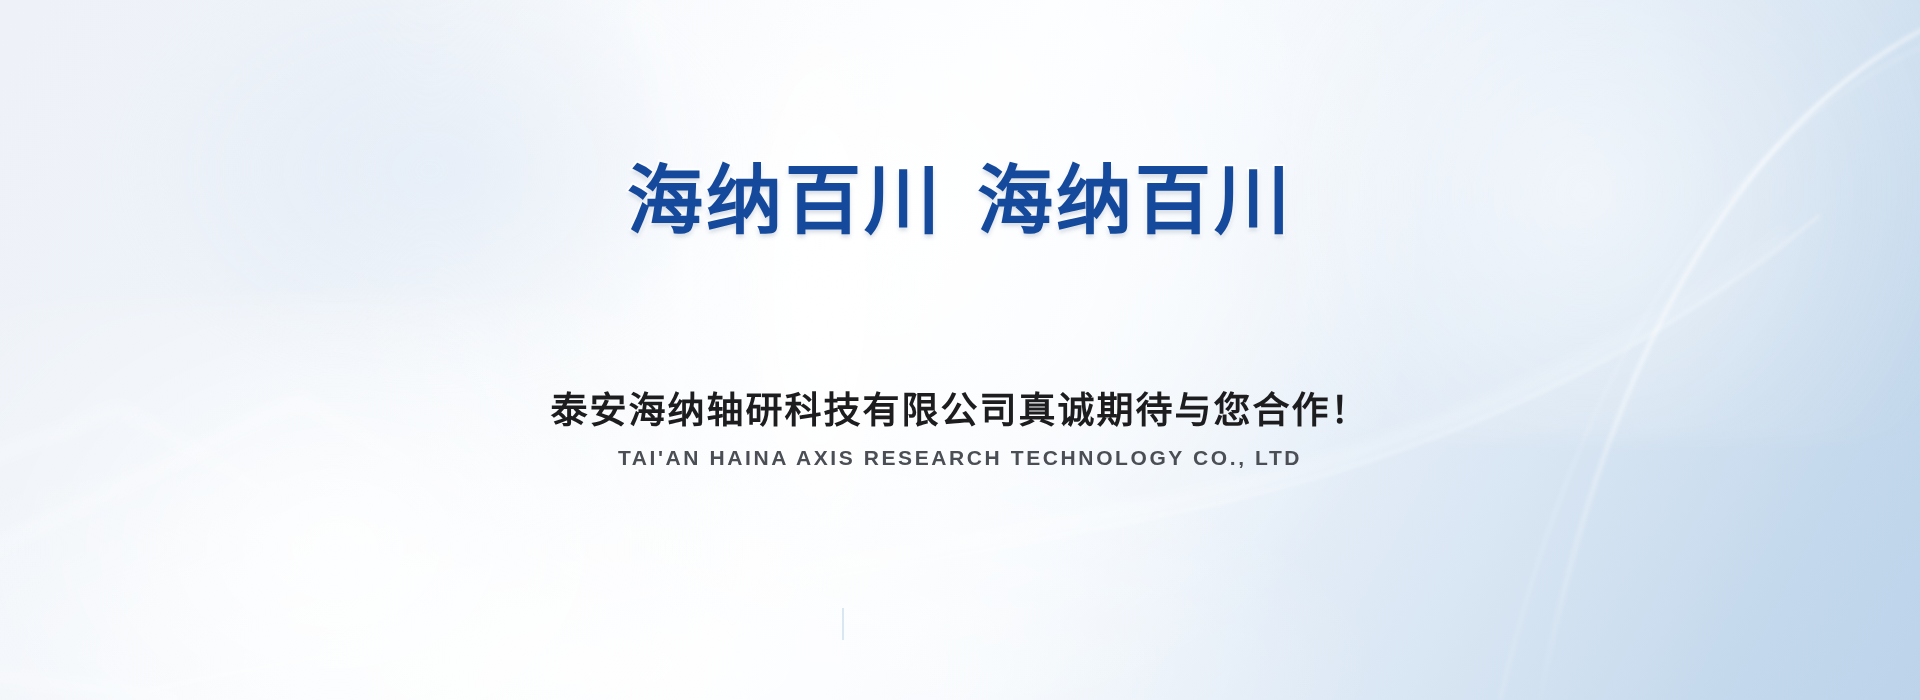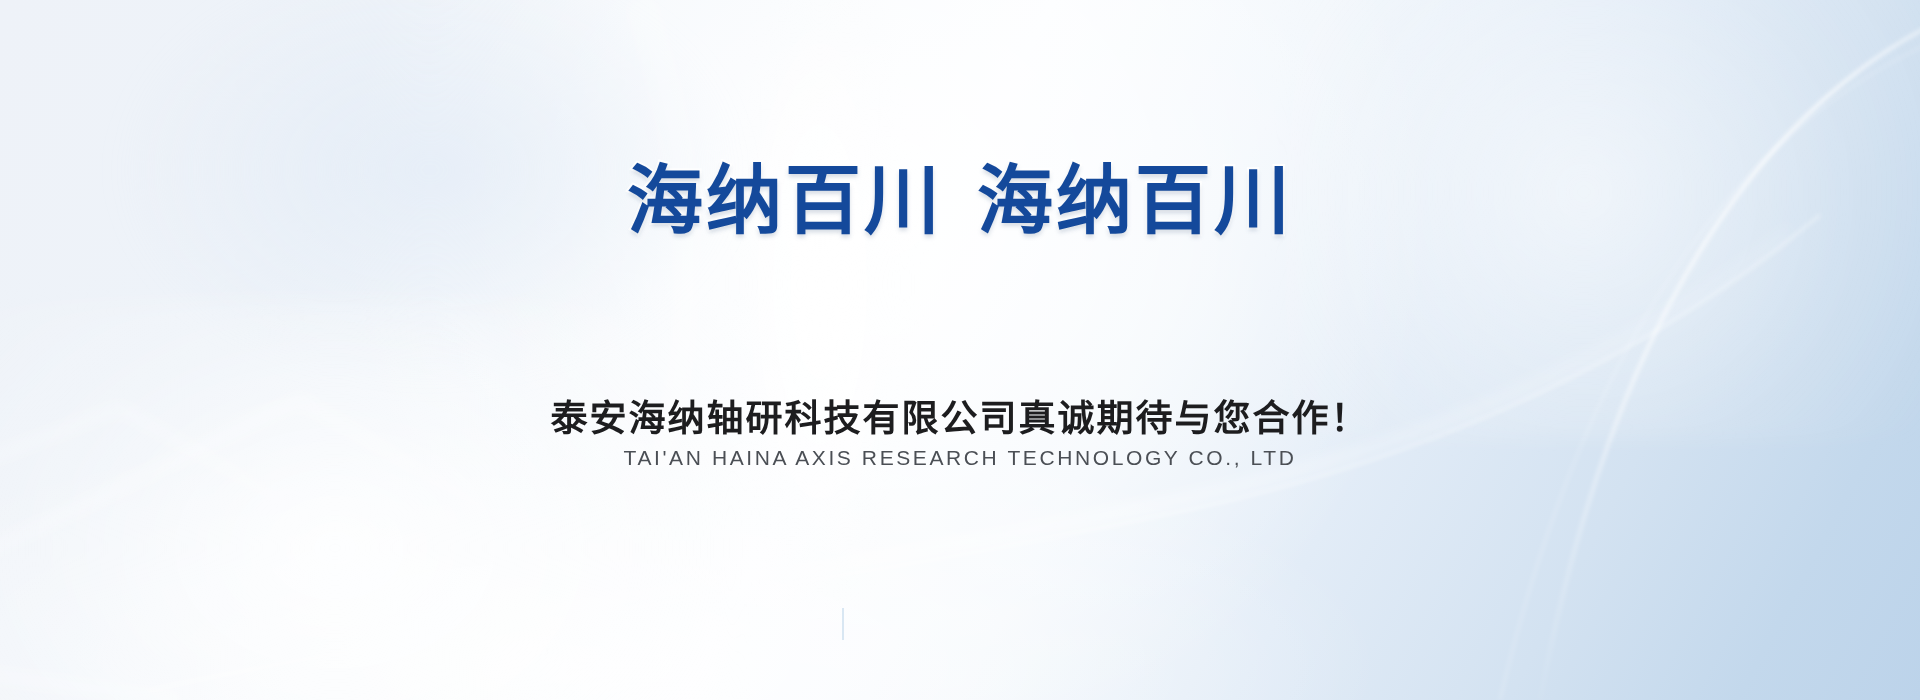--- a/index.html
+++ b/index.html
@@ -122,21 +122,21 @@
       0 3px 4px rgba(120,140,165,0.30),
       0 1px 0 rgba(255,255,255,0.9);
   }
 
   .headline .gap {
     display: inline-block;
     width: 34px;
   }
 
   .subtitle {
-    margin: 8px;
+    margin: 0;
     position: absolute;
     top: 388px;
     left: 0;
     right: 0;
     text-align: center;
     font-size: 37px;
     line-height: 1.25;
     font-weight: 700;
     letter-spacing: 2px;
     color: #1d1d1f;
@@ -145,21 +145,21 @@
 
   .subtitle-en {
     margin: 0;
     position: absolute;
     top: 444px;
     left: 0;
     right: 0;
     text-align: center;
     font-size: 21px;
     line-height: 1.3;
-    font-weight: 400;
+    font-weight: 700;
     letter-spacing: 2.6px;
     color: #4b4f55;
     white-space: nowrap;
   }
 </style>
 </head>
 <body>
 
 <div class="banner">
 

